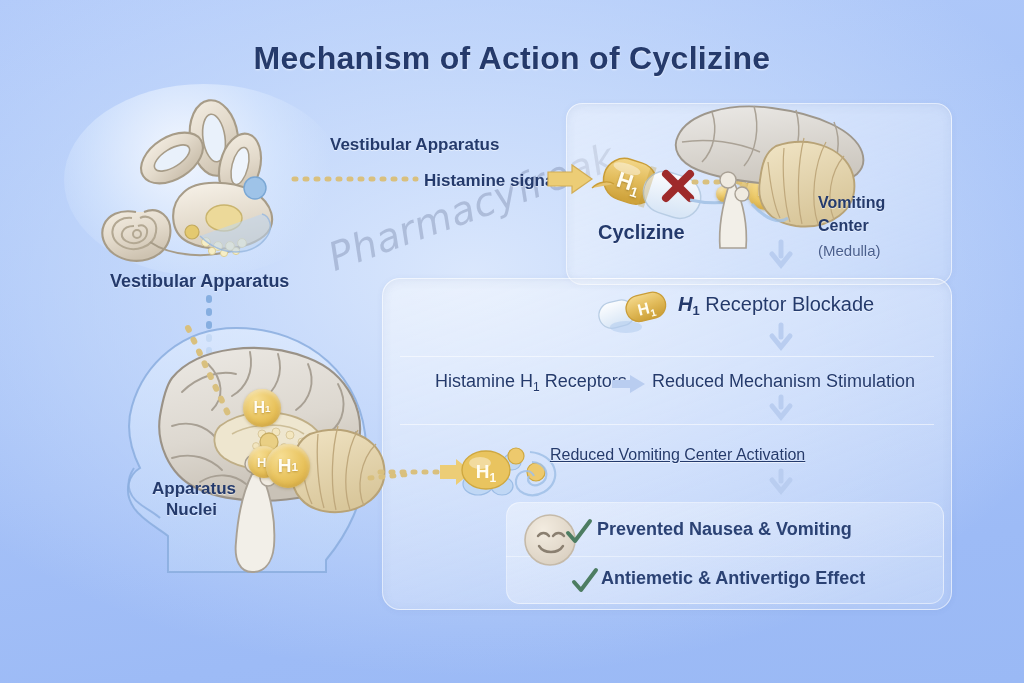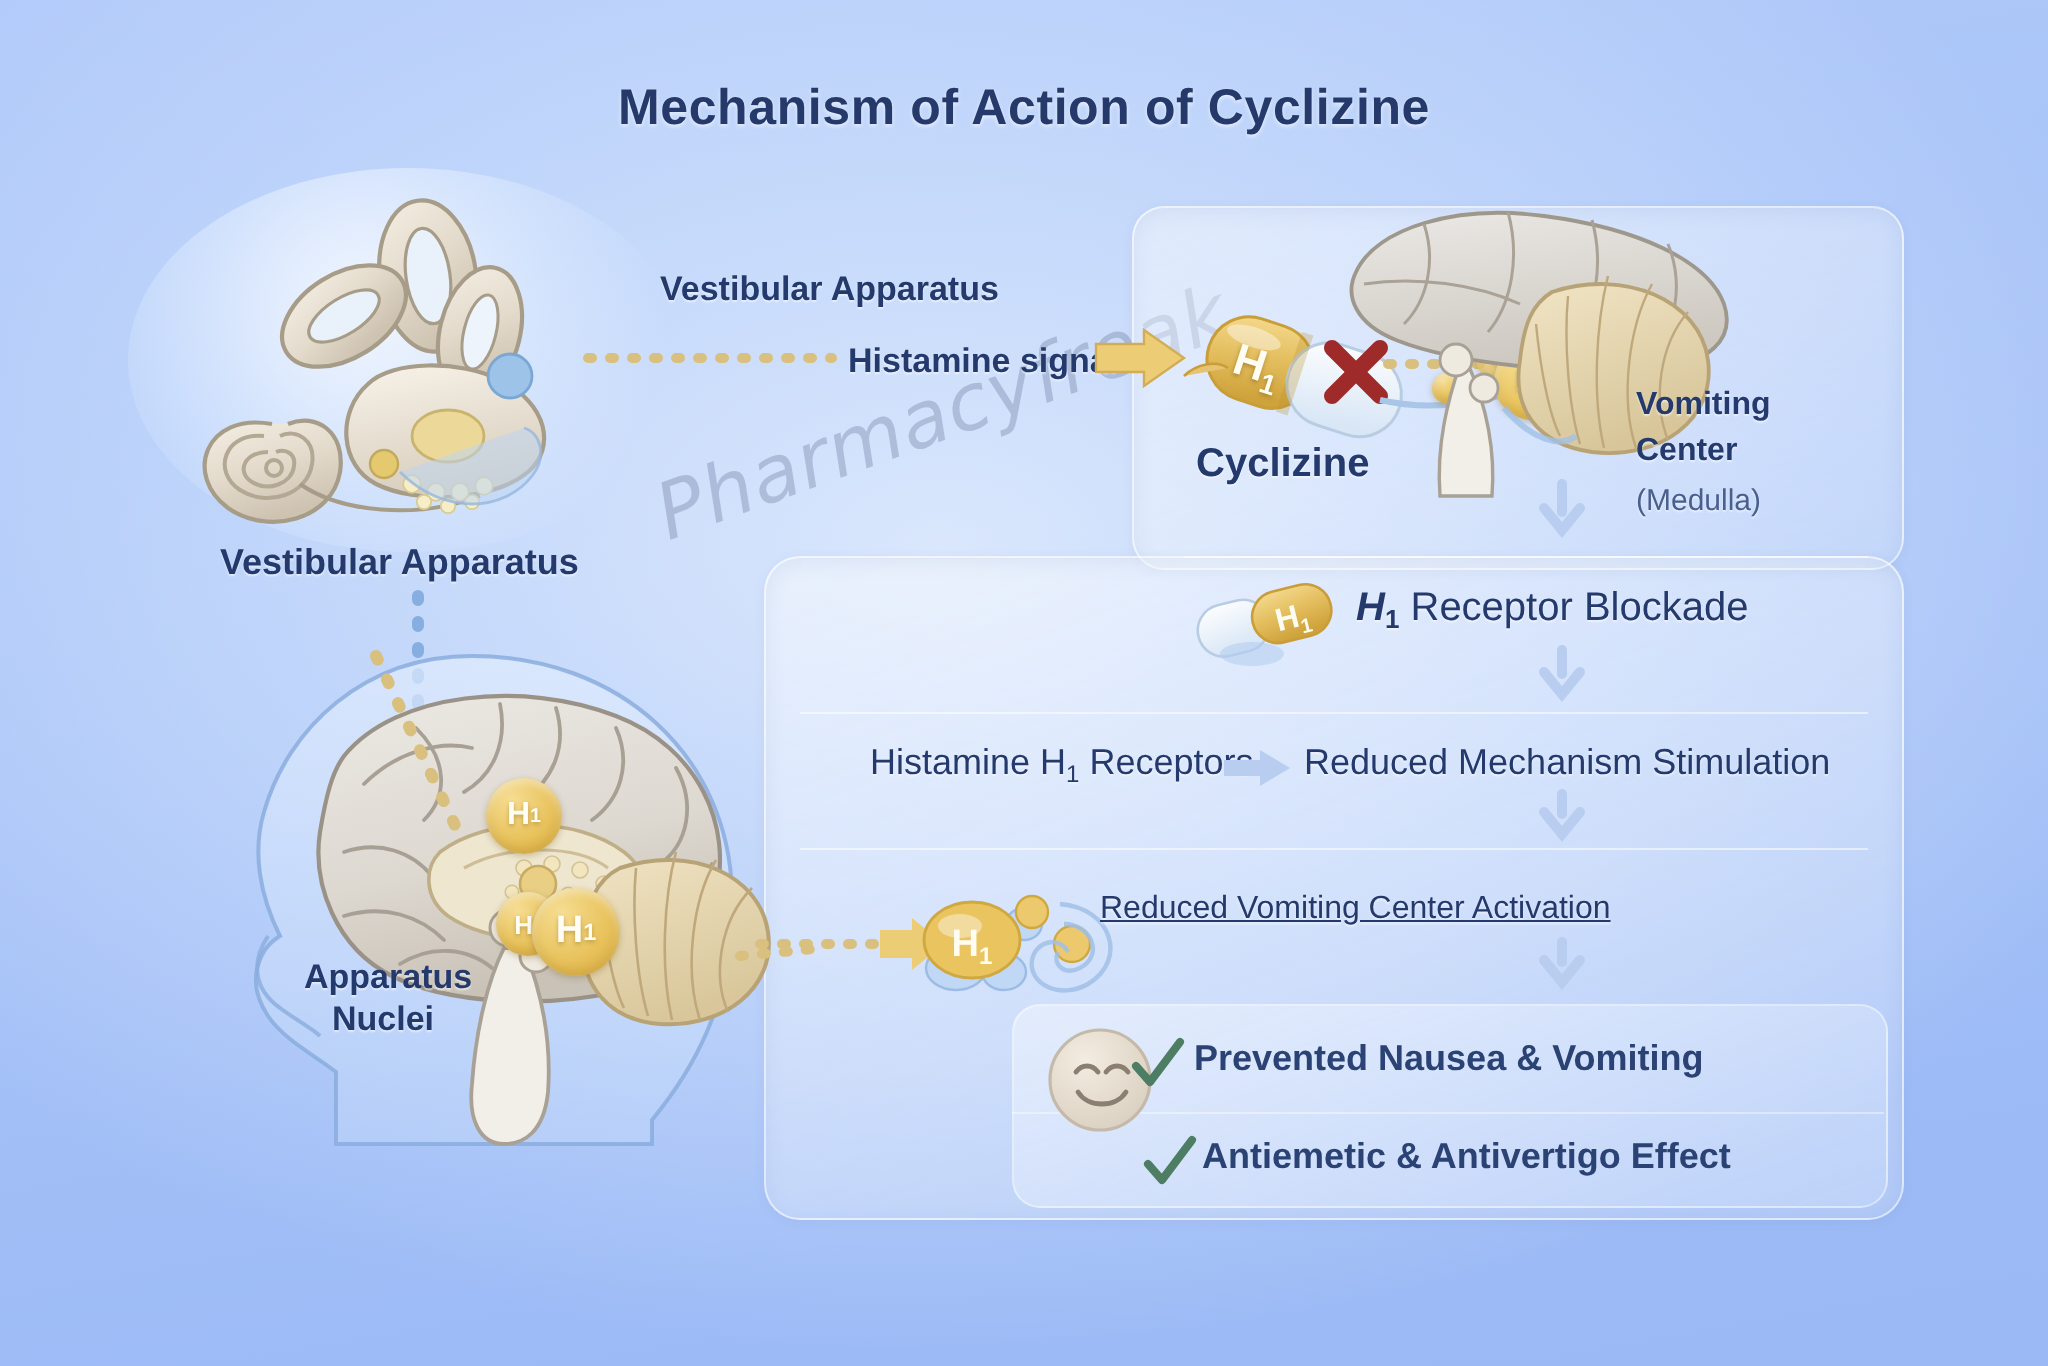--- a/index.html
+++ b/index.html
@@ -20,21 +20,21 @@
     font-size:39px;font-style:italic;font-weight:500;
     color:rgba(88,104,140,.30);
     transform:rotate(-20deg);transform-origin:left center;
     letter-spacing:.5px;white-space:nowrap;
     font-family:"DejaVu Sans", sans-serif;
     pointer-events:none;
   }
   
   #title{
     position:absolute;left:0;top:40px;width:1024px;text-align:center;
-    font-size:25px;font-weight:bold;color:#253a6b;letter-spacing:.3px;
+    font-size:32px;font-weight:bold;color:#253a6b;letter-spacing:.3px;
     text-shadow:0 1px 2px rgba(255,255,255,.65);
   }
   
   .lbl{position:absolute;color:#243a6c;text-shadow:0 1px 1px rgba(255,255,255,.55);}
   .bold{font-weight:bold;}
   
   .card{
     position:absolute;border-radius:16px;
     background:linear-gradient(160deg, rgba(255,255,255,.46), rgba(240,246,255,.26));
     border:1px solid rgba(255,255,255,.50);

